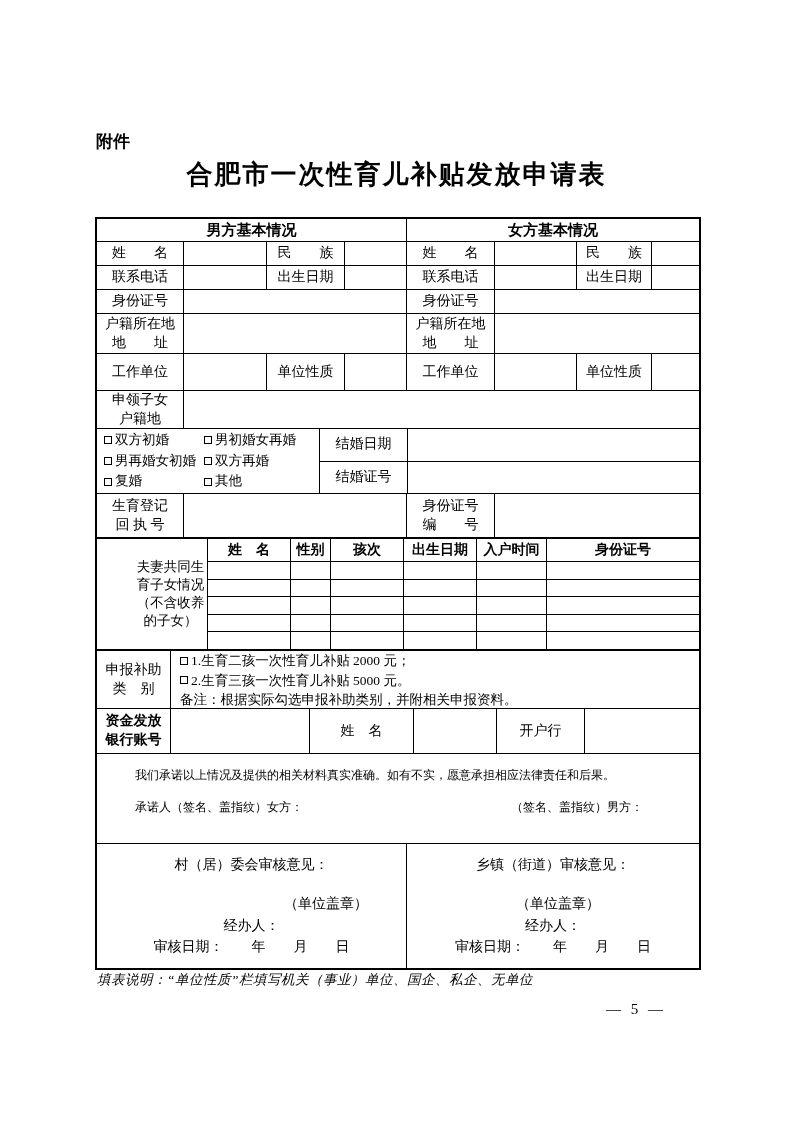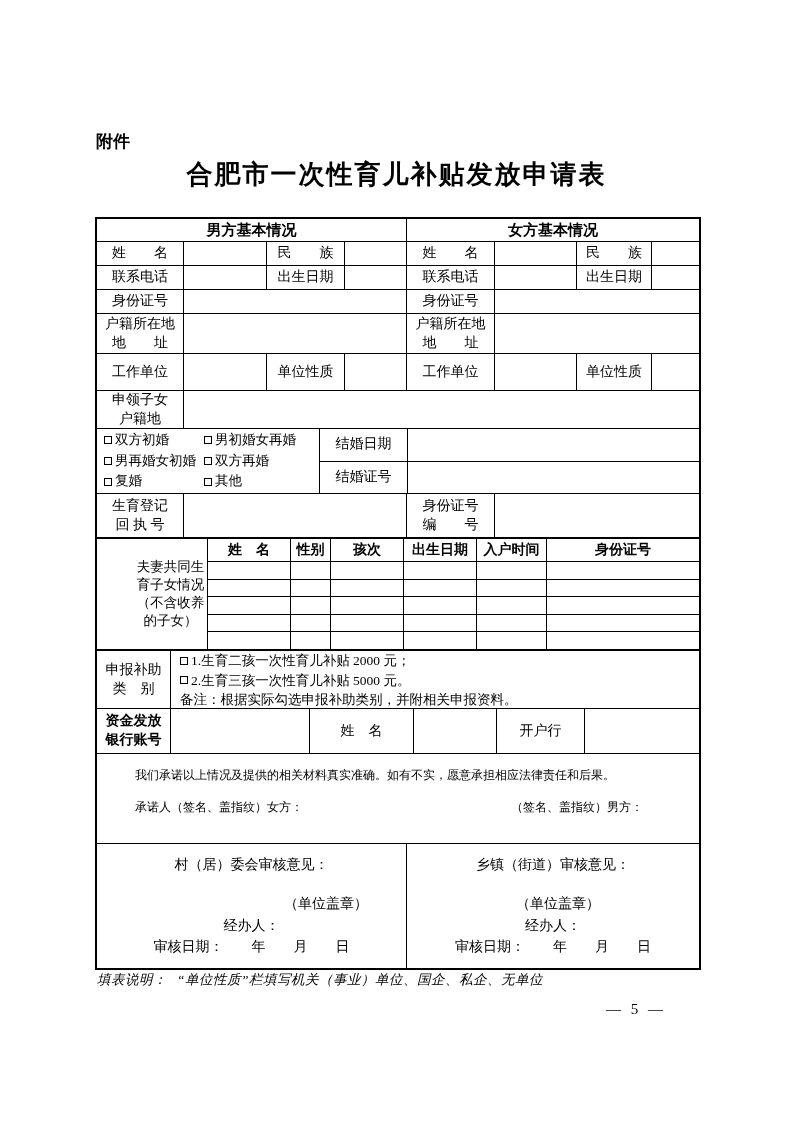--- a/index.html
+++ b/index.html
@@ -70,21 +70,21 @@
 
   
   .review-cell { align-items:stretch; justify-content:flex-start; padding:12px 8px 10px; font-size:14px; }
   .review-title { }
   .review-bottom { margin-top:auto; display:flex; flex-direction:column; line-height:1.55; }
   .seal-right-align { text-align:right; padding-right:30px; }
   .seal-center { text-align:center; padding-left:10px; }
   .center { }
 
   .footer-note { position:absolute; left:97px; top:971px; font-size:13.5px; font-style:italic;
-                 display:flex; gap:10px; letter-spacing:0.5px; }
+                 display:flex; letter-spacing:0.5px; }
   .page-num { position:absolute; left:606px; top:1001px; font-size:15px; letter-spacing:3px; }
 </style>
 </head>
 <body>
 
 <div class="page">
 
   <div class="attachment">附件</div>
   <div class="doc-title">合肥市一次性育儿补贴发放申请表</div>
 

